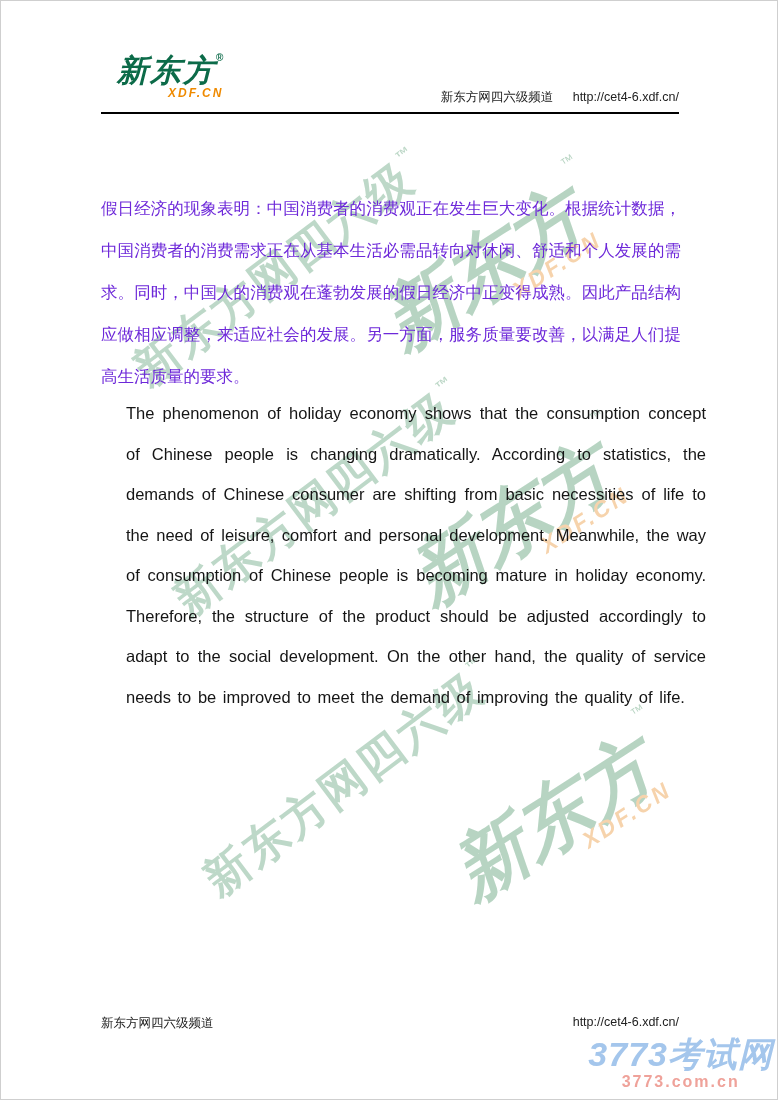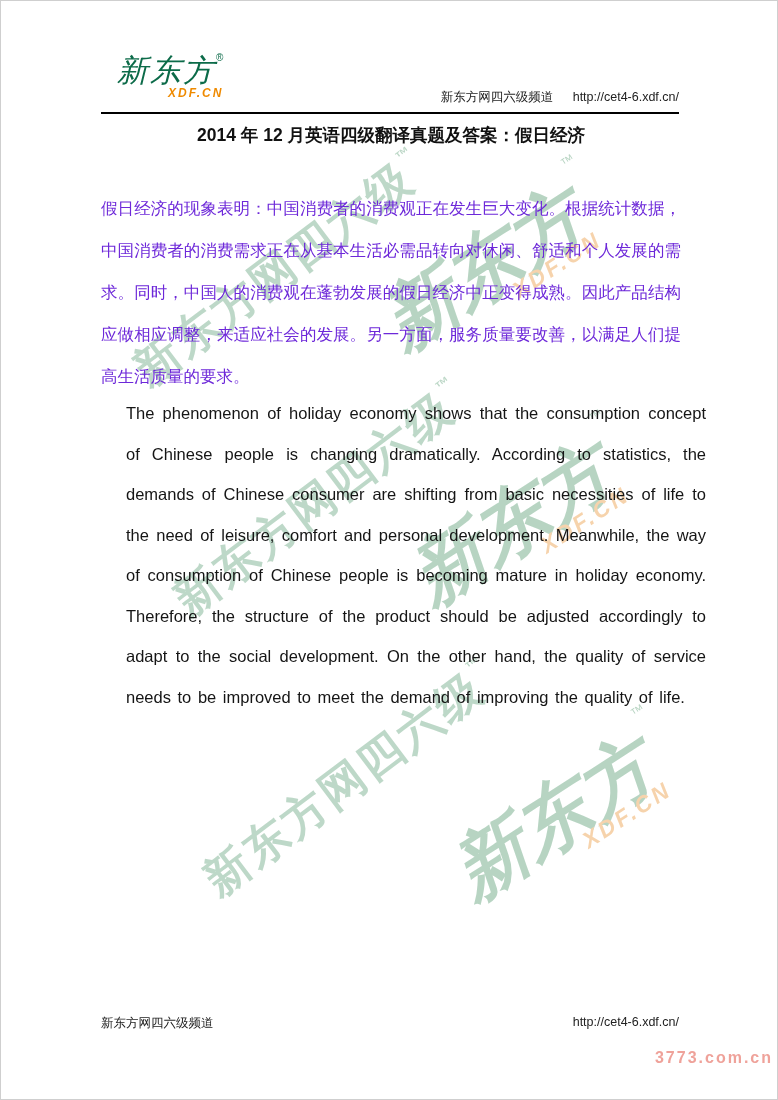--- a/index.html
+++ b/index.html
@@ -24,21 +24,21 @@
   .wm-logo-tm{position:absolute;right:-16px;top:-16px;font-size:14px;font-style:normal;
               color:var(--watermark_green);}
   .wm-l1{left:396px;top:290px;}
   .wm-l2{left:424px;top:545px;}
   .wm-l3{left:466px;top:840px;}
 
   
   .header{position:absolute;left:100px;right:98px;top:0;height:111px;z-index:1;
           border-bottom:2px solid #000;}
   .logo{position:absolute;left:16px;top:52px;}
-  .logo-brand{font-size:31px;font-weight:normal;font-style:italic;letter-spacing:2px;
+  .logo-brand{font-size:31px;font-weight:bold;font-style:italic;letter-spacing:2px;
               color:var(--brand_green);line-height:1;}
   .logo-reg{font-size:10px;vertical-align:20px;font-style:normal;}
   .logo-domain{font-size:12px;font-weight:bold;font-style:italic;letter-spacing:2px;
                color:var(--brand_orange);text-align:right;margin-top:0px;margin-right:2px;}
   .header-meta{position:absolute;right:0;bottom:6px;font-size:12.5px;color:#222;text-align:right;}
   .header-url{margin-left:16px;color:#222;text-decoration:none;}
 
   
   .title{position:absolute;left:100px;width:580px;top:122px;z-index:1;text-align:center;
          font-size:17.5px;font-weight:bold;color:#111;}
@@ -51,21 +51,21 @@
 
   
   .footer{position:absolute;left:100px;right:98px;top:1014px;z-index:1;font-size:12.5px;color:#222;}
   .footer-left{position:absolute;left:0;top:0;}
   .footer-right{position:absolute;right:0;top:0;color:#222;text-decoration:none;}
 
   
   .badge{position:absolute;right:4px;top:1036px;z-index:1;text-align:center;line-height:1;}
   .badge-title{font-size:34px;font-weight:bold;font-style:italic;letter-spacing:1px;
                color:var(--badge_blue);}
-  .badge-domain{font-size:16px;font-weight:bold;letter-spacing:2px;margin-top:13px;
+  .badge-domain{font-size:16px;font-weight:bold;letter-spacing:2px;margin-top:3px;
                 color:var(--badge_pink);}
 </style>
 </head>
 <body>
 
 <div class="page">
 
   <div class="wm-layer">
     <div class="wm-text wm-t1">
       <span>新东方网四六级</span><span class="wm-text-tm">™</span>
@@ -97,26 +97,26 @@
     <div class="logo">
       <div class="logo-brand"><span>新东方</span><span class="logo-reg">®</span></div>
       <div class="logo-domain">XDF.CN</div>
     </div>
     <div class="header-meta">
       <span>新东方网四六级频道</span>
       <a class="header-url" href="#">http://cet4-6.xdf.cn/</a>
     </div>
   </div>
 
-  <div class="title">2014 年 12 月英语四级翻译真题及答案：假日经济</div>
   <div class="para-zh">假日经济的现象表明：中国消费者的消费观正在发生巨大变化。根据统计数据，中国消费者的消费需求正在从基本生活必需品转向对休闲、舒适和个人发展的需求。同时，中国人的消费观在蓬勃发展的假日经济中正变得成熟。因此产品结构应做相应调整，来适应社会的发展。另一方面，服务质量要改善，以满足人们提高生活质量的要求。</div>
   <div class="para-en">The phenomenon of holiday economy shows that the consumption concept of Chinese people is changing dramatically. According to statistics, the demands of Chinese consumer are shifting from basic necessities of life to the need of leisure, comfort and personal development. Meanwhile, the way of consumption of Chinese people is becoming mature in holiday economy. Therefore, the structure of the product should be adjusted accordingly to adapt to the social development. On the other hand, the quality of service needs to be improved to meet the demand of improving the quality of life.</div>
 
   <div class="footer">
     <span class="footer-left">新东方网四六级频道</span>
     <a class="footer-right" href="#">http://cet4-6.xdf.cn/</a>
   </div>
 
   <div class="badge">
+    <div class="badge-title">3773考试网</div>
     <div class="badge-domain">3773.com.cn</div>
   </div>
 
 </div>
 
 </body></html>

